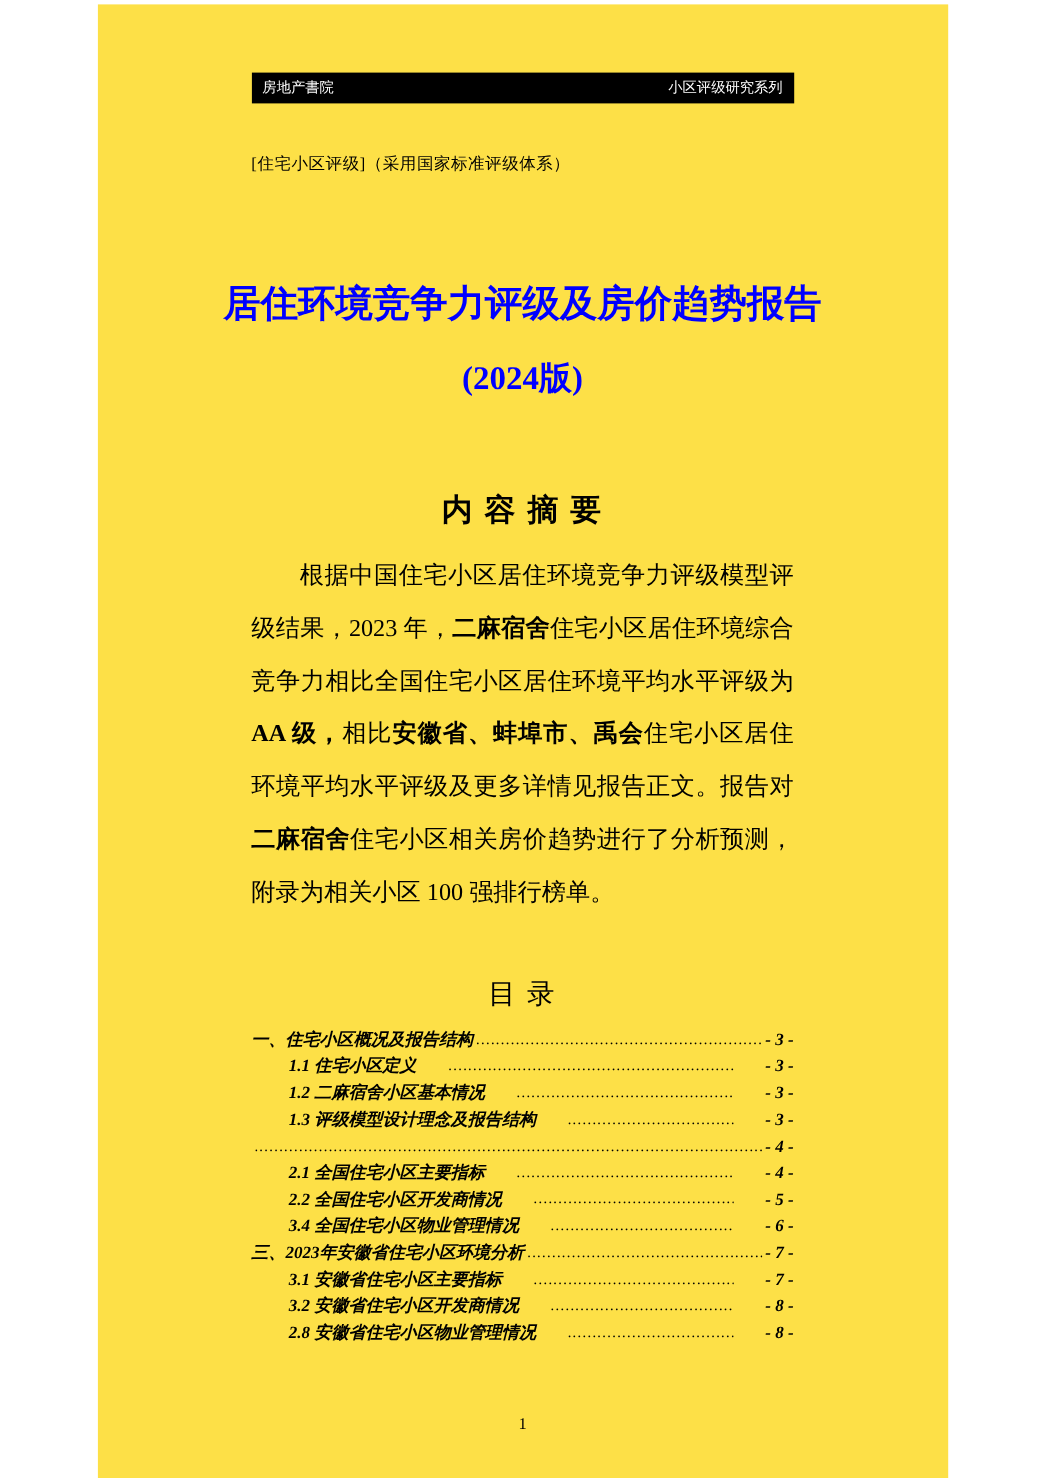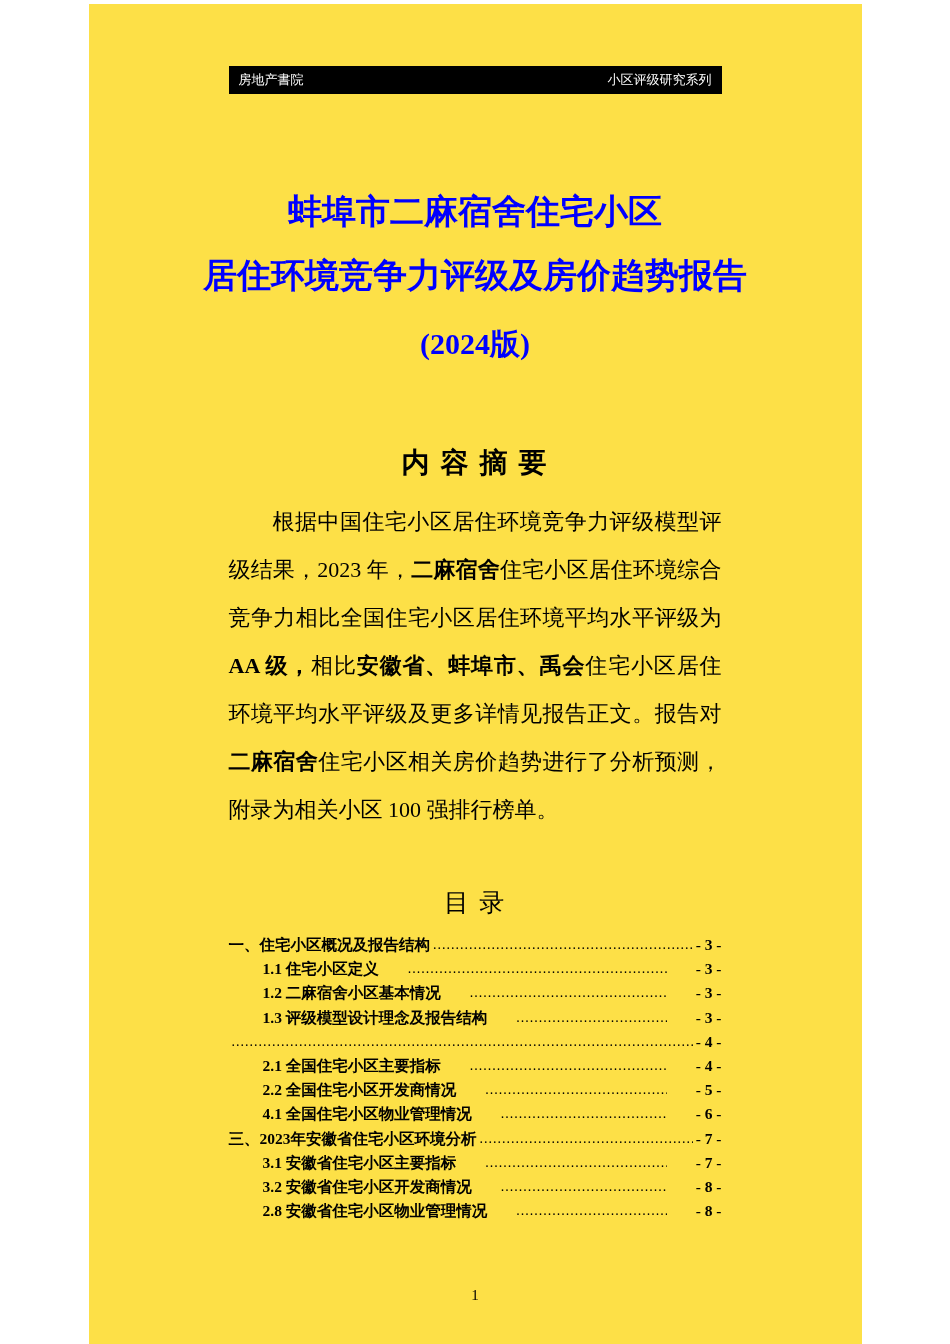--- a/index.html
+++ b/index.html
@@ -63,20 +63,21 @@
   .toc {
     margin: 14px 140px 0 140px;
     font-size: 15.5px;
     font-weight: bold;
   }
   .toc-item {
     display: flex;
     align-items: flex-end;
     line-height: 24.2px;
     cursor: pointer;
+    font-style: italic;
   }
   .toc-item.l2 { padding-left: 34px; gap: 26px; }
   .toc-label { white-space: nowrap; }
   .toc-dots {
     flex: 1;
     overflow: hidden;
     white-space: nowrap;
     margin: 0 3px;
     font-weight: normal;
     font-size: 14px;
@@ -98,23 +99,23 @@
 </head>
 <body>
 
 <div class="page">
 
   <header class="topbar">
     <span>房地产書院</span>
     <span>小区评级研究系列</span>
   </header>
 
+  <div class="tagline">[住宅小区评级]（采用国家标准评级体系）</div>
 
   <div class="title-block">
-    <div class="title-line">蚌埠市二麻宿舍住宅小区</div>
     <div class="title-line">居住环境竞争力评级及房价趋势报告</div>
     <div class="title-version">(2024版)</div>
   </div>
 
   <h2 class="abstract-heading">内 容 摘 要</h2>
 
   <p class="abstract"><span>根据中国住宅小区居住环境竞争力评级模型评级结果，2023 年，</span><span class="bold">二麻宿舍</span><span>住宅小区居住环境综合竞争力相比全国住宅小区居住环境平均水平评级为 </span><span class="bold">AA 级，</span><span>相比</span><span class="bold">安徽省、蚌埠市、禹会</span><span>住宅小区居住环境平均水平评级及更多详情见报告正文。报告对</span><span class="bold">二麻宿舍</span><span>住宅小区相关房价趋势进行了分析预测，附录为相关小区 100 强排行榜单。</span></p>
 
   <h2 class="toc-heading">目 录</h2>
 
@@ -155,21 +156,21 @@
       <span class="toc-page">- 4 -</span>
     </div>
 
     <div class="toc-item l2">
       <span class="toc-label">2.2 全国住宅小区开发商情况</span>
       <span class="toc-dots"></span>
       <span class="toc-page">- 5 -</span>
     </div>
 
     <div class="toc-item l2">
-      <span class="toc-label">4.1 全国住宅小区物业管理情况</span>
+      <span class="toc-label">3.4 全国住宅小区物业管理情况</span>
       <span class="toc-dots"></span>
       <span class="toc-page">- 6 -</span>
     </div>
 
     <div class="toc-item l1">
       <span class="toc-label">三、2023年安徽省住宅小区环境分析</span>
       <span class="toc-dots"></span>
       <span class="toc-page">- 7 -</span>
     </div>
 

